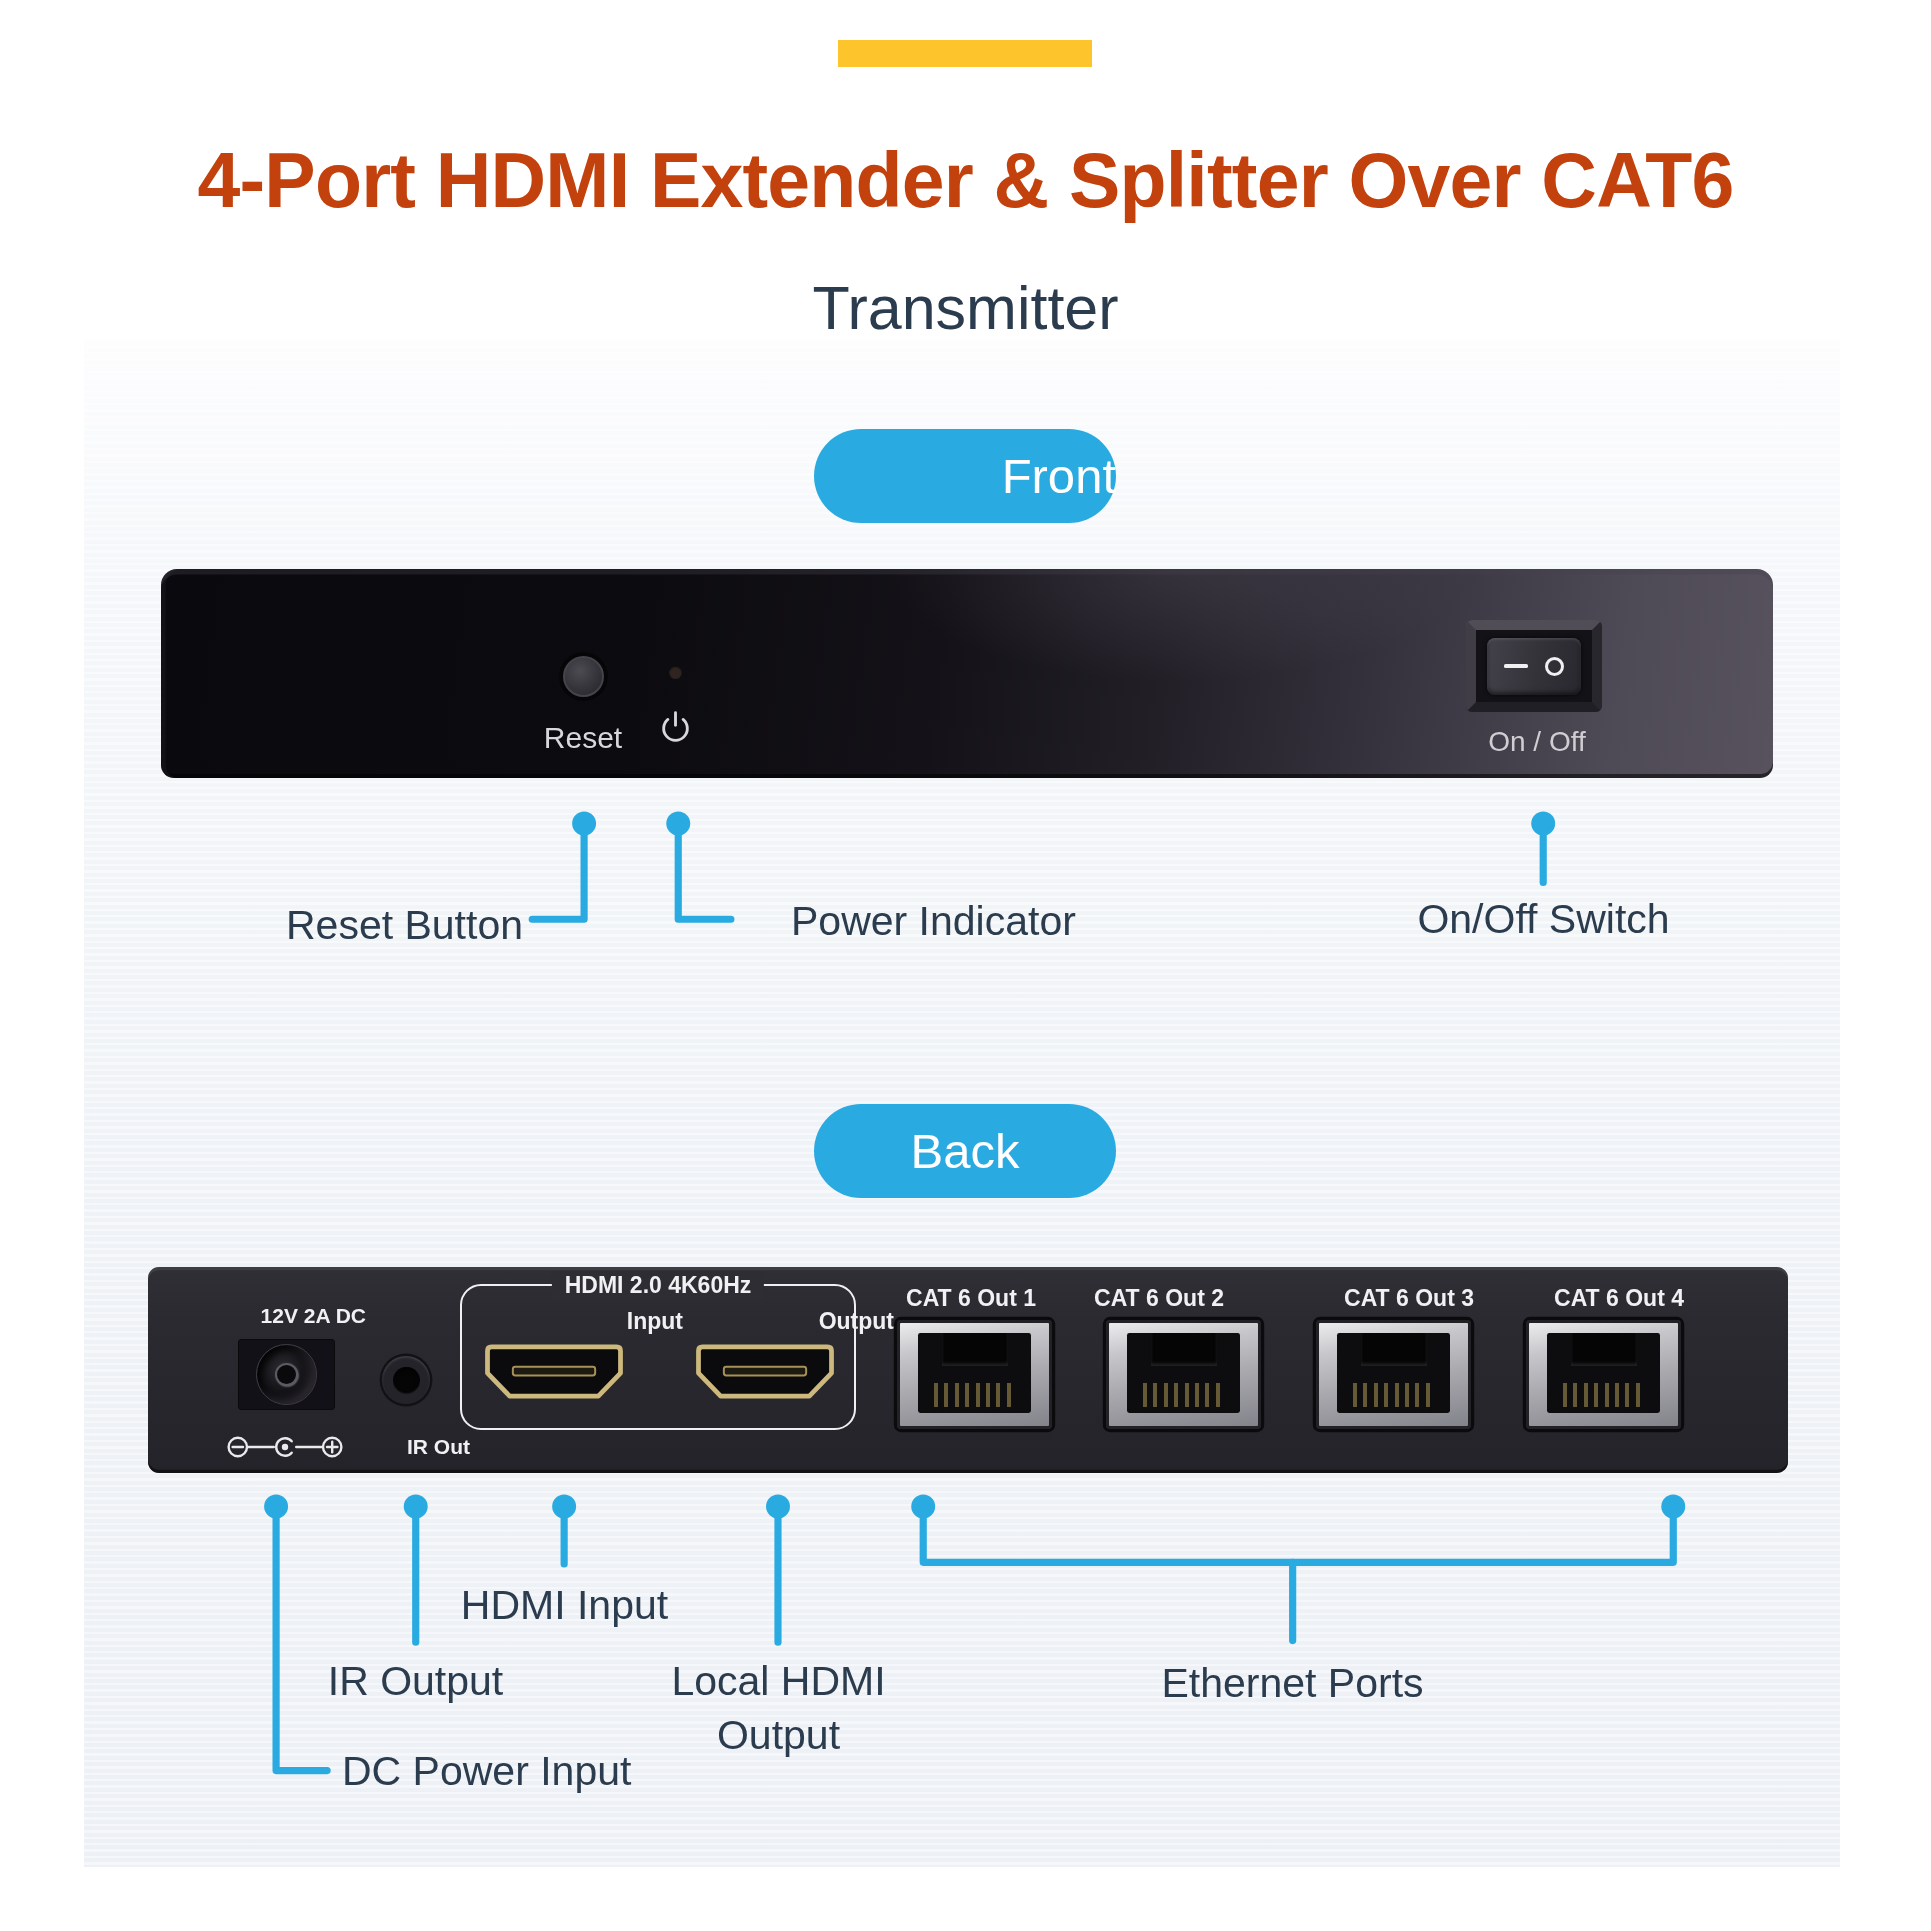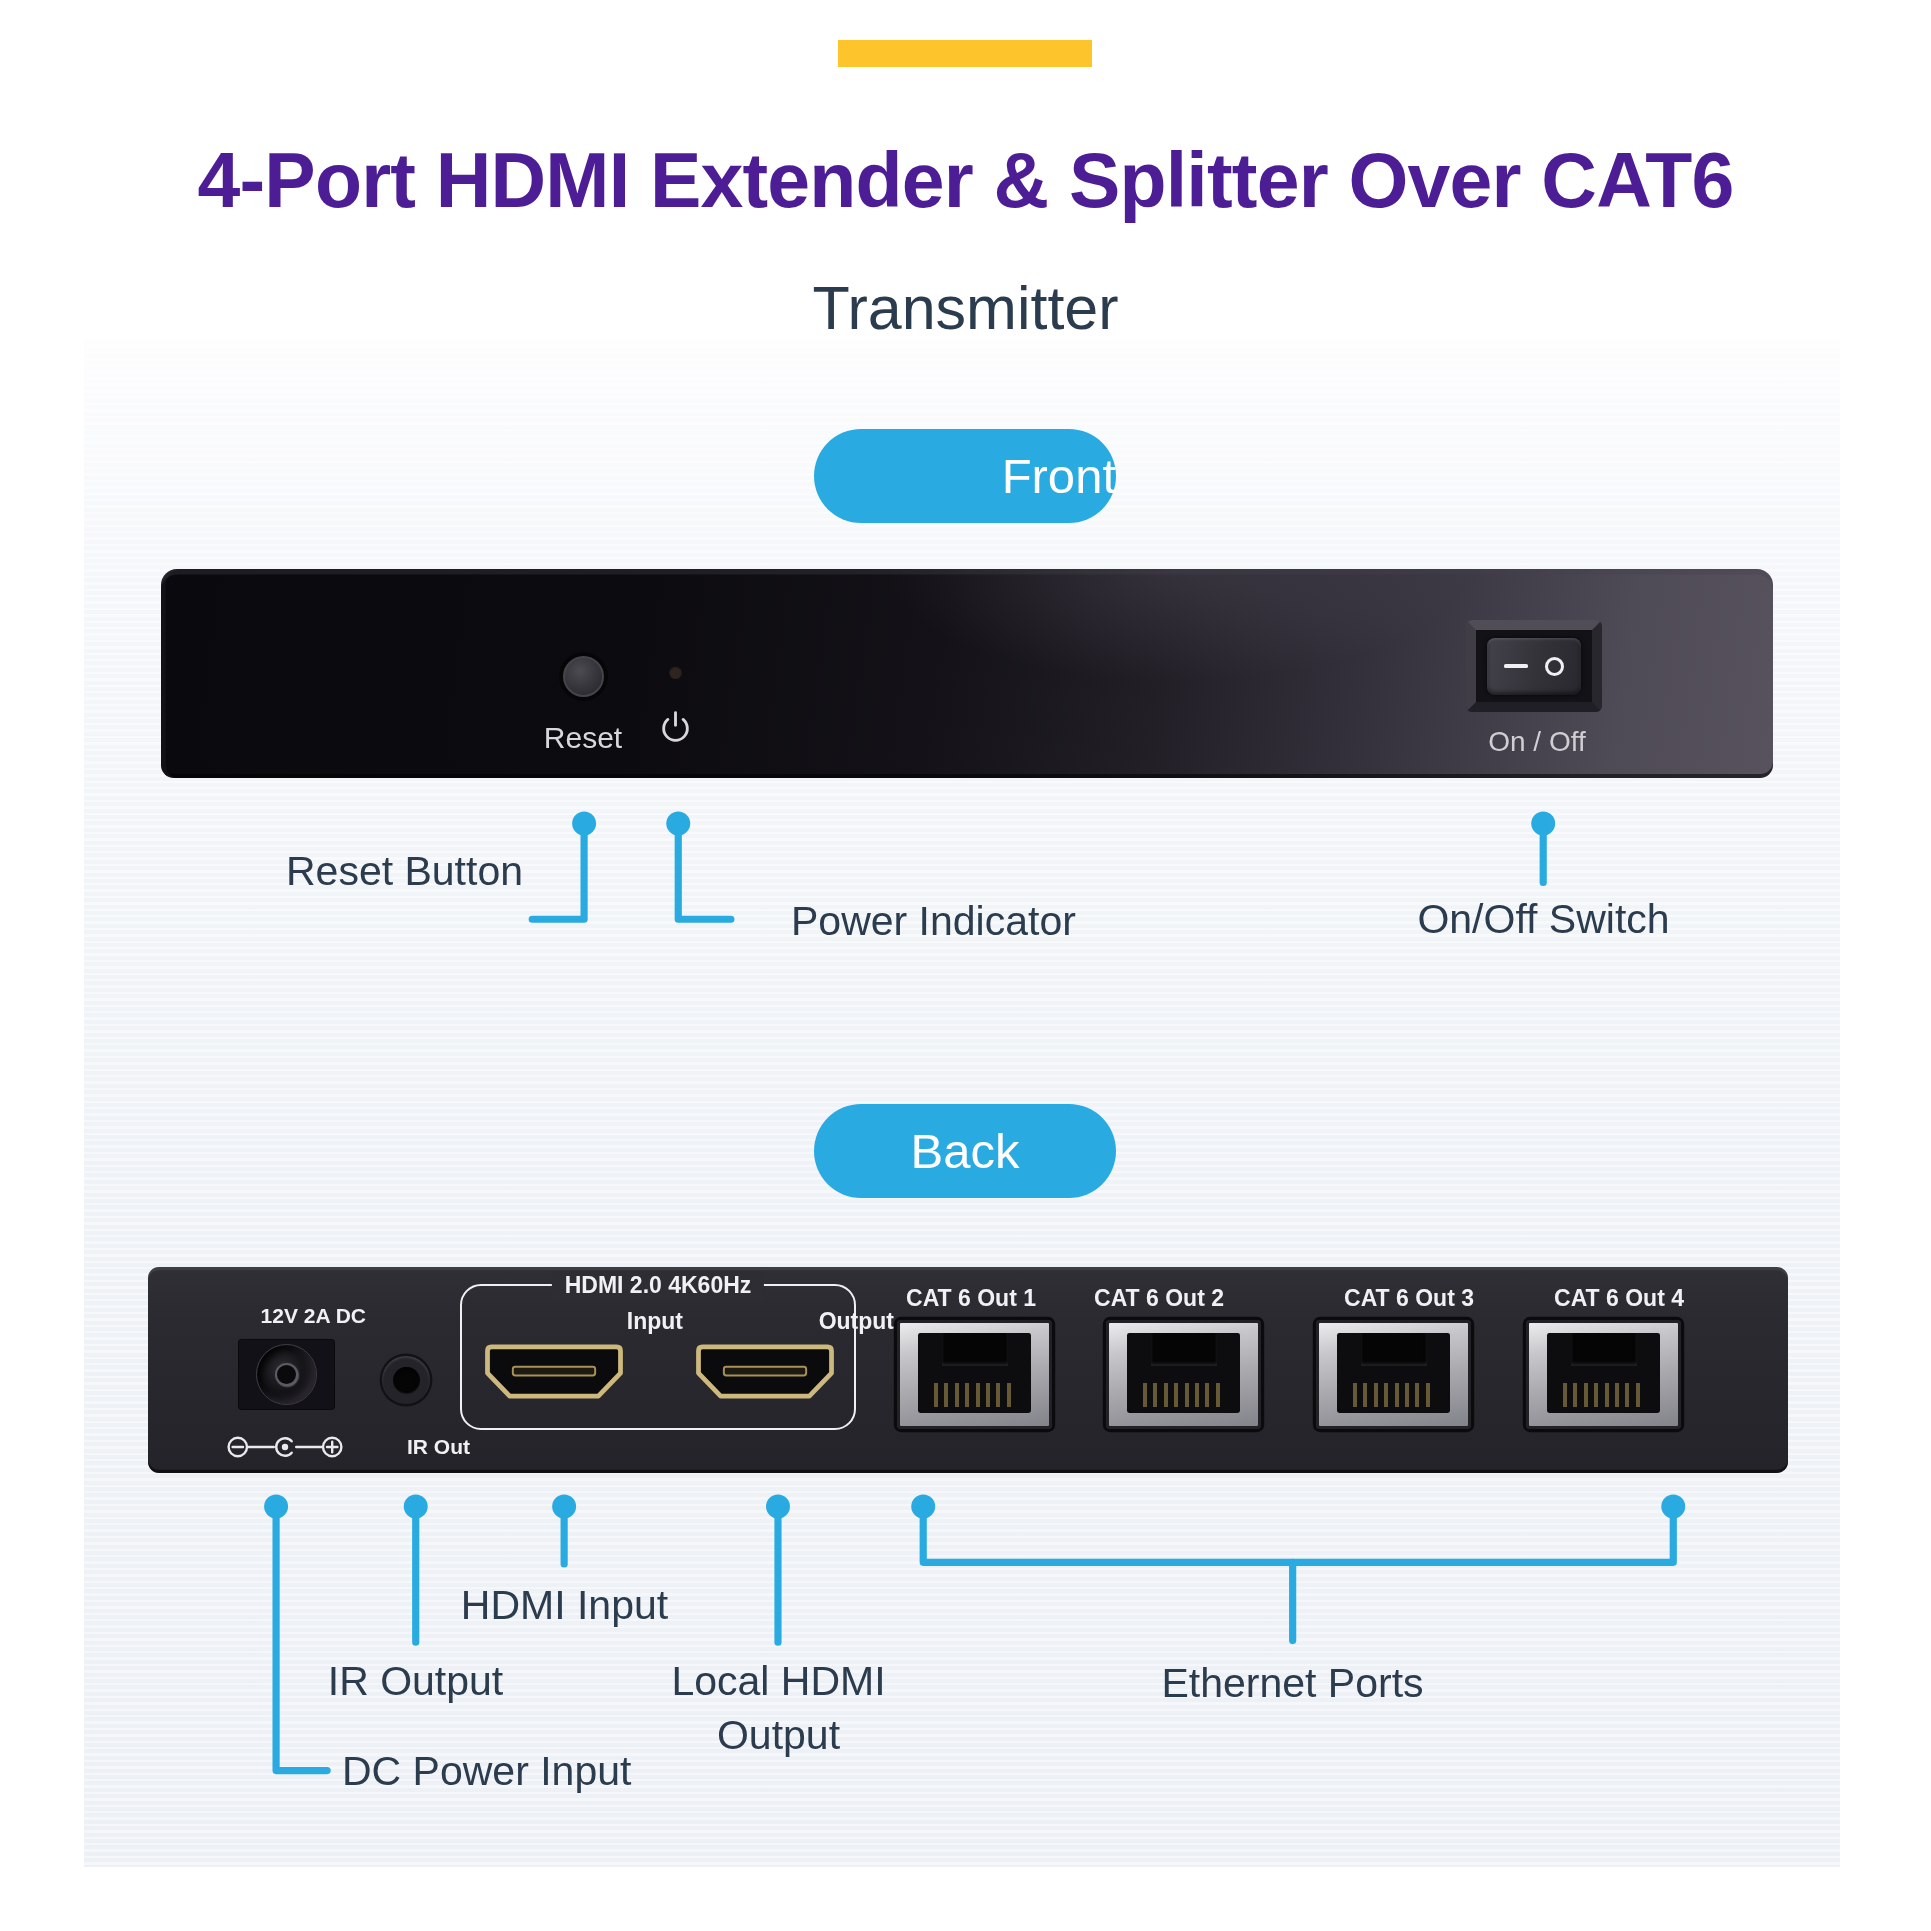--- a/index.html
+++ b/index.html
@@ -4,21 +4,21 @@
 <style>
   html,body{margin:0;padding:0;background:#ffffff;}
   .canvas{position:relative;width:1931px;height:1931px;background:#ffffff;overflow:hidden;
           font-family:"Liberation Sans", sans-serif;}
   .wash{position:absolute;left:84px;top:339px;width:1756px;height:1528px;
         background:
           repeating-linear-gradient(180deg, rgba(255,255,255,.45) 0 2.4px, rgba(255,255,255,0) 2.4px 6.4px),
           linear-gradient(180deg,#fdfdfe 0%,#f5f7fa 14%,#eff2f6 55%,#edf0f5 100%);}
   .accent-bar{position:absolute;left:838px;top:40px;width:254px;height:27px;background:#FDC42C;}
   .title{position:absolute;left:0;top:140px;width:1931px;margin:0;text-align:center;
-         font-size:77px;font-weight:700;letter-spacing:-0.8px;color:#4c1d95;line-height:1.05;}
+         font-size:77px;font-weight:700;letter-spacing:-0.8px;color:#c2410c;line-height:1.05;}
   .subtitle{position:absolute;left:0;top:275px;width:1931px;text-align:center;
             font-size:61px;color:#2B3C4E;line-height:1.1;}
   .pill{position:absolute;left:814px;width:302px;height:94px;border-radius:48px;background:#29ABE2;
         display:flex;align-items:center;justify-content:center;color:#ffffff;font-size:49px;}
   .pill-front{top:429px;justify-content:flex-end;}
   .pill-back{top:1104px;}
 
   
   .front-device{position:absolute;left:161px;top:569px;width:1612px;height:209px;
     border-radius:16px 16px 12.8px 12.8px;
@@ -82,21 +82,21 @@
     border:3.2px solid #222126;border-radius:4px;box-shadow:0 0 0 3.2px #0b0b0e;}
   .rj45-cavity{position:absolute;left:17.6px;right:17.6px;top:9.6px;bottom:12.8px;background:#0d0d10;border-radius:2.4px;}
   .rj45-cavity::before{content:"";position:absolute;left:50%;top:0;transform:translateX(-50%);
     width:58%;height:42%;background:#050506;box-shadow:inset 0 -2.4px 3.2px rgba(125,125,132,.25);}
   .rj45-cavity::after{content:"";position:absolute;left:14%;right:14%;bottom:8%;height:30%;
     background:repeating-linear-gradient(90deg,#655a35 0 4px,#0d0d10 4px 10.4px);}
 
   
   .callout-lines{position:absolute;left:0;top:0;pointer-events:none;}
   .callout-label{position:absolute;color:#2B3C4E;font-size:41px;line-height:45px;}
-  .lbl-reset{left:124px;top:849px;width:399px;text-align:right;}
+  .lbl-reset{left:124px;top:903px;width:399px;text-align:right;}
   .lbl-power{left:758px;top:899px;width:559px;text-align:left;margin-left:33px;}
   .lbl-switch{left:1304px;top:897px;width:479px;text-align:center;}
   .lbl-hdmi-in{left:325px;top:1583px;width:479px;text-align:center;}
   .lbl-ir-out{left:176px;top:1659px;width:479px;text-align:center;}
   .lbl-local1{left:539px;top:1659px;width:479px;text-align:center;}
   .lbl-local2{left:539px;top:1713px;width:479px;text-align:center;}
   .lbl-eth{left:1053px;top:1661px;width:479px;text-align:center;}
   .lbl-dc{left:342px;top:1749px;width:559px;text-align:left;}
 </style>
 </head>

